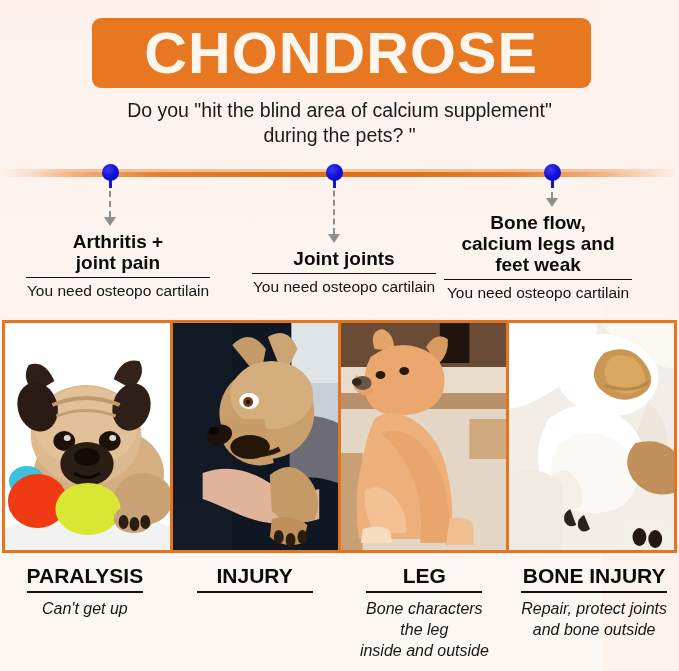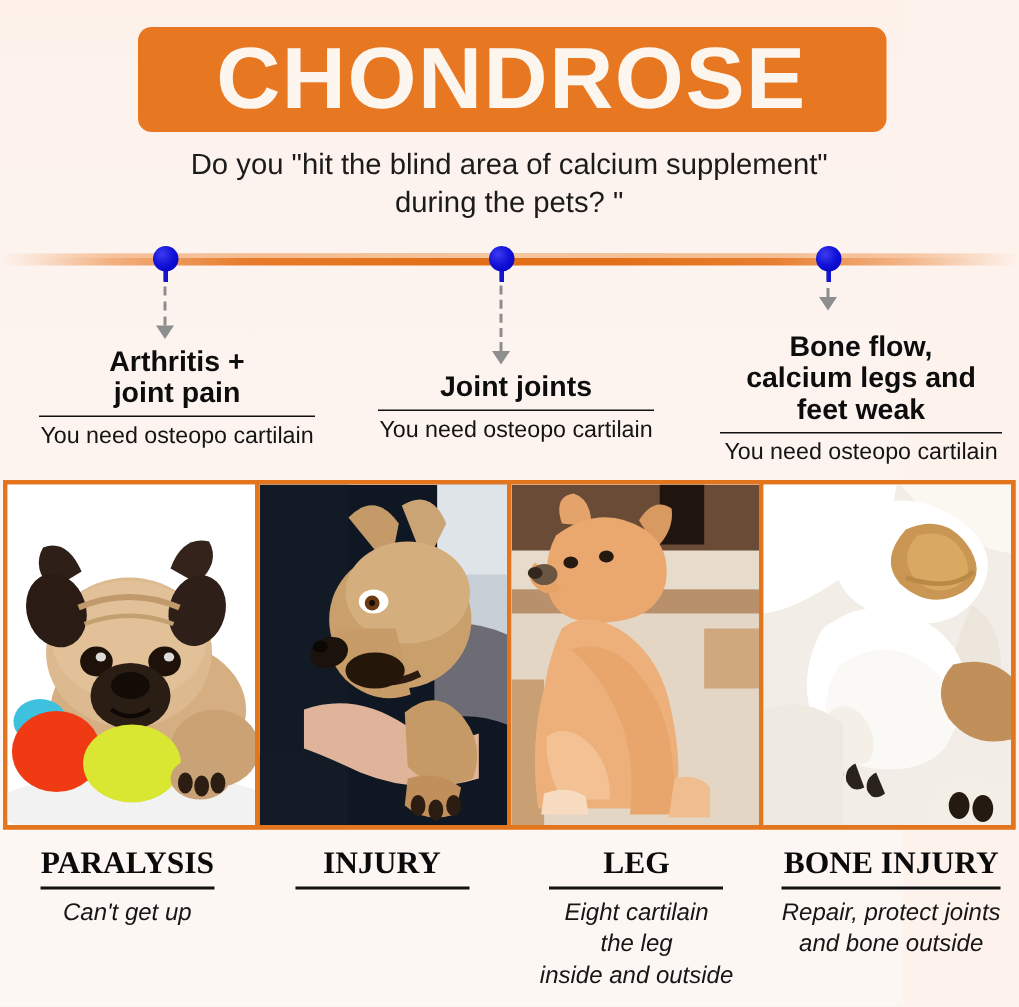--- a/index.html
+++ b/index.html
@@ -184,21 +184,21 @@
     flex: 1 1 0;
     text-align: center;
     padding: 0 6px;
     box-sizing: border-box;
   }
   .cap-title {
     color: #0b0b0b;
     font-size: 21px;
     font-weight: bold;
     line-height: 25px;
-    font-family: Liberation Serif, serif;
+    font-family: Liberation Sans, sans-serif;
     display: inline-block;
   }
   .cap-rule {
     height: 0;
     border-top: 2.2px solid #111;
     margin: 3px auto 5px auto;
   }
   .cap-sub {
     color: #161616;
     font-size: 16px;
@@ -243,21 +243,21 @@
         <div class="tl-head">
           <div>Joint joints</div>
         </div>
         <div class="tl-rule"></div>
         <div class="tl-sub">You need osteopo cartilain</div>
       </div>
       <div class="dot" style="left: 544px;"></div>
       <div class="dot-tail" style="left: 550.5px;"></div>
       <div class="connector" style="left: 551px; top: 181px; height: 17px;"></div>
       <div class="arrow-head" style="left: 546px; top: 198px;"></div>
-      <div class="tl-block" style="left: 480px; width: 188px; top: 212px; margin-top: 9px;">
+      <div class="tl-block" style="left: 444px; width: 188px; top: 212px;">
         <div class="tl-head">
           <div>Bone flow,</div>
           <div>calcium legs and</div>
           <div>feet weak</div>
         </div>
         <div class="tl-rule"></div>
         <div class="tl-sub">You need osteopo cartilain</div>
       </div>
     </div>
 
@@ -374,21 +374,21 @@
     </div>
 
   </div>
 
   <div class="captions" id="captions-layer">
       <div class="cap"><div class="cap-title">PARALYSIS</div><div class="cap-rule" style="width: 116px;"></div><div class="cap-sub">
           <div>Can't get up</div>
         </div></div>
       <div class="cap"><div class="cap-title">INJURY</div><div class="cap-rule" style="width: 116px;"></div></div>
       <div class="cap"><div class="cap-title">LEG</div><div class="cap-rule" style="width: 116px;"></div><div class="cap-sub">
-          <div>Eight cartilain</div>
+          <div>Bone characters</div>
           <div>the leg</div>
           <div>inside and outside</div>
         </div></div>
       <div class="cap"><div class="cap-title">BONE INJURY</div><div class="cap-rule" style="width: 146px;"></div><div class="cap-sub">
           <div>Repair, protect joints</div>
           <div>and bone outside</div>
         </div></div>
     </div>
 
 </div>

